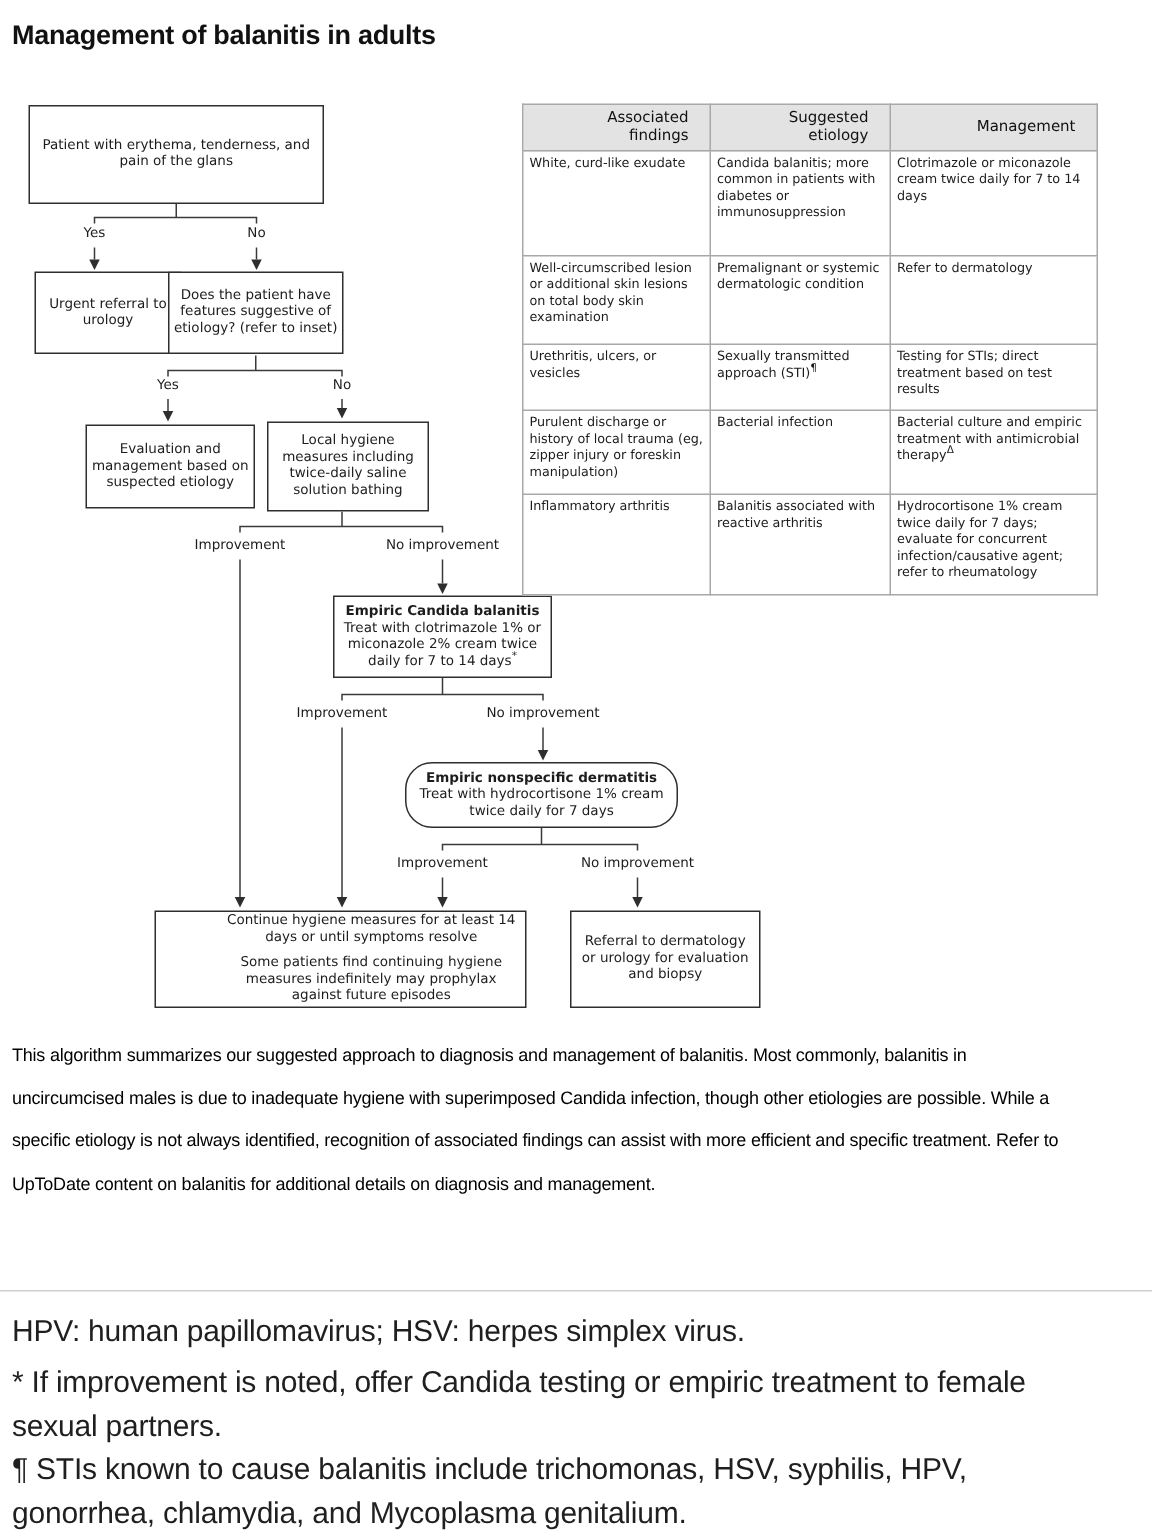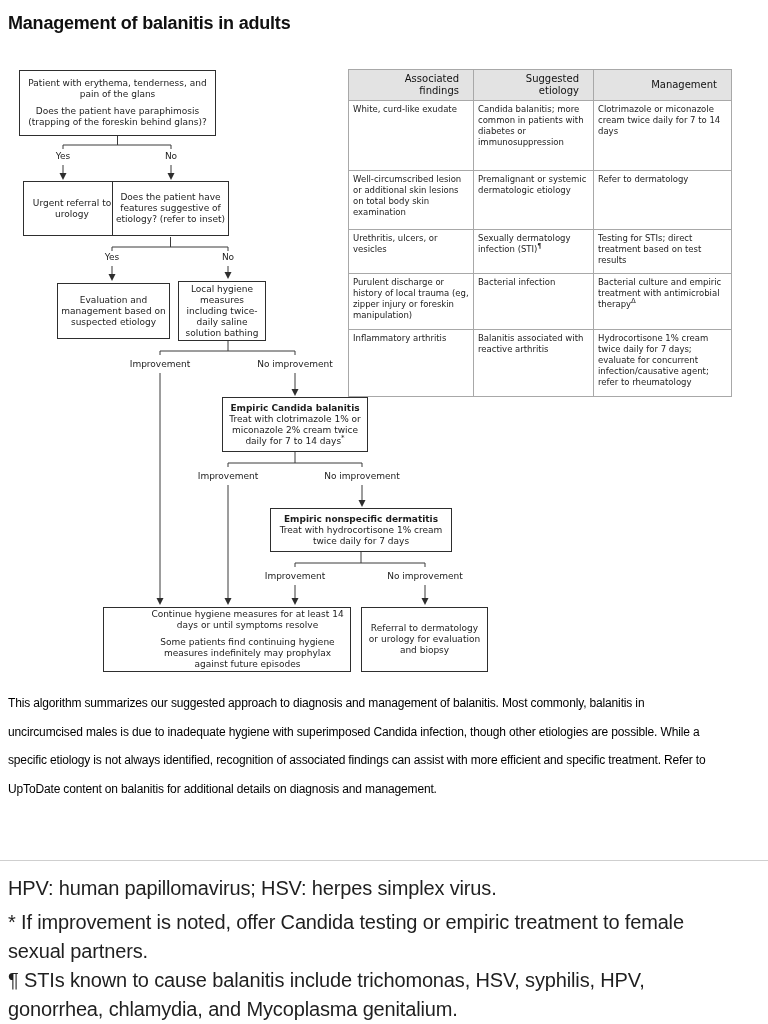--- a/index.html
+++ b/index.html
@@ -71,55 +71,54 @@
         <polygon points="291.5,389 298.5,389 295,396"></polygon>
         <polygon points="224.5,598 231.5,598 228,605"></polygon>
         <polygon points="358.5,500 365.5,500 362,507"></polygon>
         <polygon points="291.5,598 298.5,598 295,605"></polygon>
         <polygon points="421.5,598 428.5,598 425,605"></polygon>
       </g>
     </svg>
 
     <div class="fc-box" style="left:19px;top:70px;width:197px;height:66px;">
       <p>Patient with erythema, tenderness, and pain of the glans</p>
-      <p>Does the patient have paraphimosis (trapping of the foreskin behind glans)?</p>
     </div>
 
     <div class="fc-box" style="left:23px;top:181px;width:98px;height:55px;">
       <p>Urgent referral to urology</p>
     </div>
 
     <div class="fc-box" style="left:112px;top:181px;width:117px;height:55px;align-items:flex-end;">
       <p>Does the patient have features suggestive of etiology? (refer to inset)</p>
     </div>
 
     <div class="fc-box" style="left:57px;top:283px;width:113px;height:56px;">
       <p>Evaluation and management based on suspected etiology</p>
     </div>
 
-    <div class="fc-box" style="left:178px;top:281px;width:88px;height:60px;align-items:center;">
+    <div class="fc-box" style="left:178px;top:281px;width:108px;height:60px;align-items:center;">
       <p>Local hygiene measures including twice-daily saline solution bathing</p>
     </div>
 
     <div class="fc-box" style="left:222px;top:397px;width:146px;height:55px;">
       <p class="bold">Empiric Candida balanitis</p>
       <p style="margin-top:0;"><span>Treat with clotrimazole 1% or miconazole 2% cream twice daily for 7 to 14 days</span><sup class="fnmark">*</sup></p>
     </div>
 
-    <div class="fc-box" style="left:270px;top:508px;width:182px;height:44px;">
+    <div class="fc-box" style="left:270px;top:508px;width:182px;height:44px;border-radius:18px;">
       <p class="bold">Empiric nonspecific dermatitis</p>
       <p style="margin-top:0;">Treat with hydrocortisone 1% cream twice daily for 7 days</p>
     </div>
 
     <div class="fc-box" style="left:103px;top:607px;width:248px;height:65px;padding-left:44px;">
       <p>Continue hygiene measures for at least 14 days or until symptoms resolve</p>
       <p>Some patients find continuing hygiene measures indefinitely may prophylax against future episodes</p>
     </div>
 
-    <div class="fc-box" style="left:361px;top:607px;width:127px;height:65px;">
+    <div class="fc-box" style="left:380px;top:607px;width:127px;height:65px;">
       <p>Referral to dermatology or urology for evaluation and biopsy</p>
     </div>
 
     <div class="fc-label" style="left:63px;top:151px;">Yes</div>
     <div class="fc-label" style="left:171px;top:151px;">No</div>
     <div class="fc-label" style="left:112px;top:252px;">Yes</div>
     <div class="fc-label" style="left:228px;top:252px;">No</div>
     <div class="fc-label" style="left:160px;top:359px;">Improvement</div>
     <div class="fc-label" style="left:295px;top:359px;">No improvement</div>
     <div class="fc-label" style="left:228px;top:471px;">Improvement</div>
@@ -141,26 +140,26 @@
         </tr>
       </thead>
       <tbody>
         <tr style="height:70px;">
           <td>White, curd-like exudate</td>
           <td>Candida balanitis; more common in patients with diabetes or immunosuppression</td>
           <td>Clotrimazole or miconazole cream twice daily for 7 to 14 days</td>
         </tr>
         <tr style="height:59px;">
           <td>Well-circumscribed lesion or additional skin lesions on total body skin examination</td>
-          <td>Premalignant or systemic dermatologic etiology</td>
+          <td>Premalignant or systemic dermatologic condition</td>
           <td>Refer to dermatology</td>
         </tr>
         <tr style="height:44px;">
           <td>Urethritis, ulcers, or vesicles</td>
-          <td><span>Sexually dermatology infection (STI)</span><sup class="fnmark">¶</sup></td>
+          <td><span>Sexually transmitted approach (STI)</span><sup class="fnmark">¶</sup></td>
           <td>Testing for STIs; direct treatment based on test results</td>
         </tr>
         <tr style="height:56px;">
           <td>Purulent discharge or history of local trauma (eg, zipper injury or foreskin manipulation)</td>
           <td>Bacterial infection</td>
           <td><span>Bacterial culture and empiric treatment with antimicrobial therapy</span><sup class="fnmark">Δ</sup></td>
         </tr>
         <tr style="height:67px;">
           <td>Inflammatory arthritis</td>
           <td>Balanitis associated with reactive arthritis</td>

